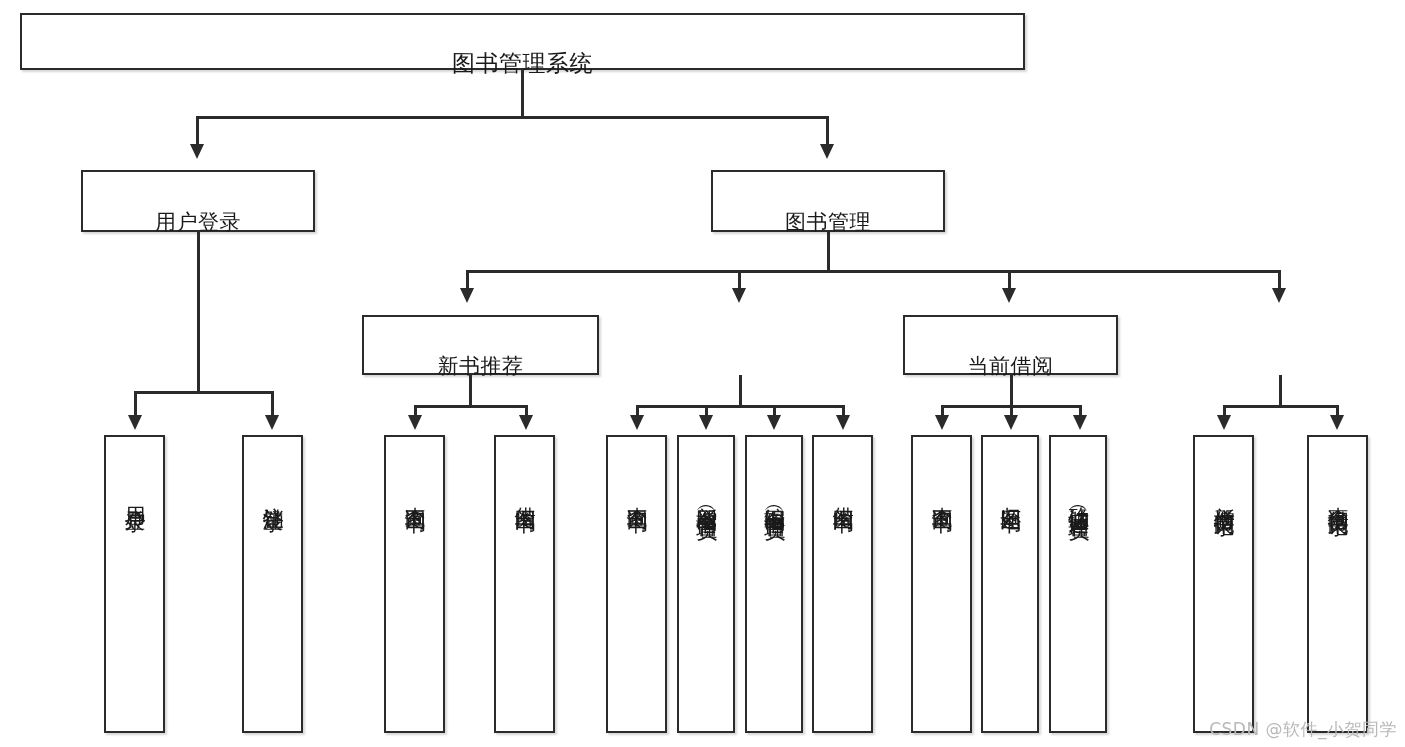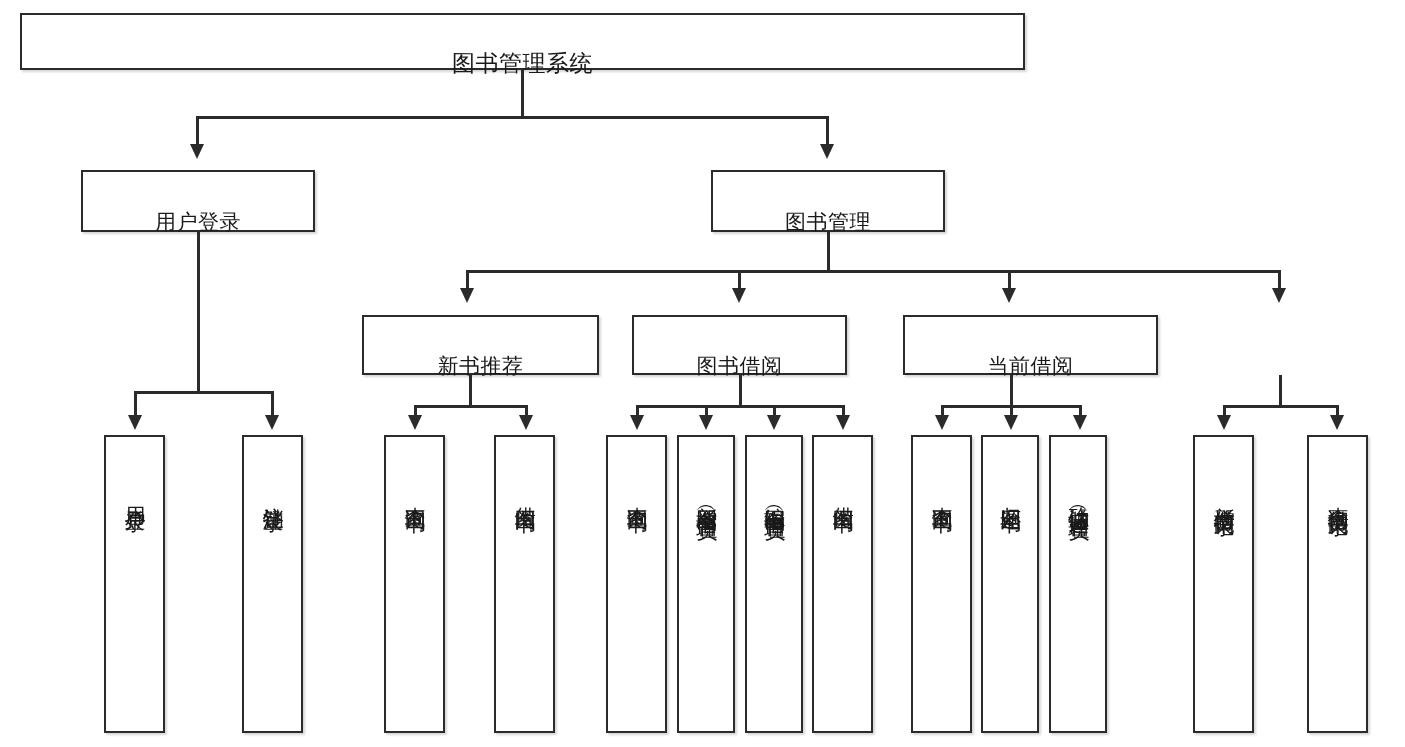--- a/index.html
+++ b/index.html
@@ -129,24 +129,21 @@
   <div class="ln v" style="left:738px; top:270px; height:20px;"></div>
   <div class="arrow" style="left:732px; top:288px;"></div>
   <div class="ln v" style="left:1008px; top:270px; height:20px;"></div>
   <div class="arrow" style="left:1002px; top:288px;"></div>
   <div class="ln v" style="left:1278px; top:270px; height:20px;"></div>
   <div class="arrow" style="left:1272px; top:288px;"></div>
 
   <div class="node mid" style="left:362px; top:315px; width:237px; height:60px;">
     <span class="label">新书推荐</span>
   </div>
-  <div class="node mid" style="left:632px; top:315px; width:215px; height:60px;">
-    <span class="label">图书借阅</span>
-  </div>
-  <div class="node mid" style="left:903px; top:315px; width:255px; height:60px;">
+  <div class="node mid" style="left:903px; top:315px; width:215px; height:60px;">
     <span class="label">当前借阅</span>
   </div>
 
   <div class="ln v" style="left:469px; top:375px; height:32px;"></div>
   <div class="ln h" style="left:414px; top:405px; width:111px;"></div>
   <div class="ln v" style="left:414px; top:405px; height:12px;"></div>
   <div class="arrow" style="left:408px; top:415px;"></div>
   <div class="ln v" style="left:525px; top:405px; height:12px;"></div>
   <div class="arrow" style="left:519px; top:415px;"></div>
 
@@ -214,14 +211,15 @@
     <span class="label">确认归还（管理员）</span>
   </div>
 
   <div class="node leaf" style="left:1193px; top:435px; width:61px; height:298px;">
     <span class="label">新增借阅记录</span>
   </div>
   <div class="node leaf" style="left:1307px; top:435px; width:61px; height:298px;">
     <span class="label">查询借阅记录</span>
   </div>
 
+  <div id="watermark">CSDN @软件_小贺同学</div>
 
 </div>
 
 </body></html>

